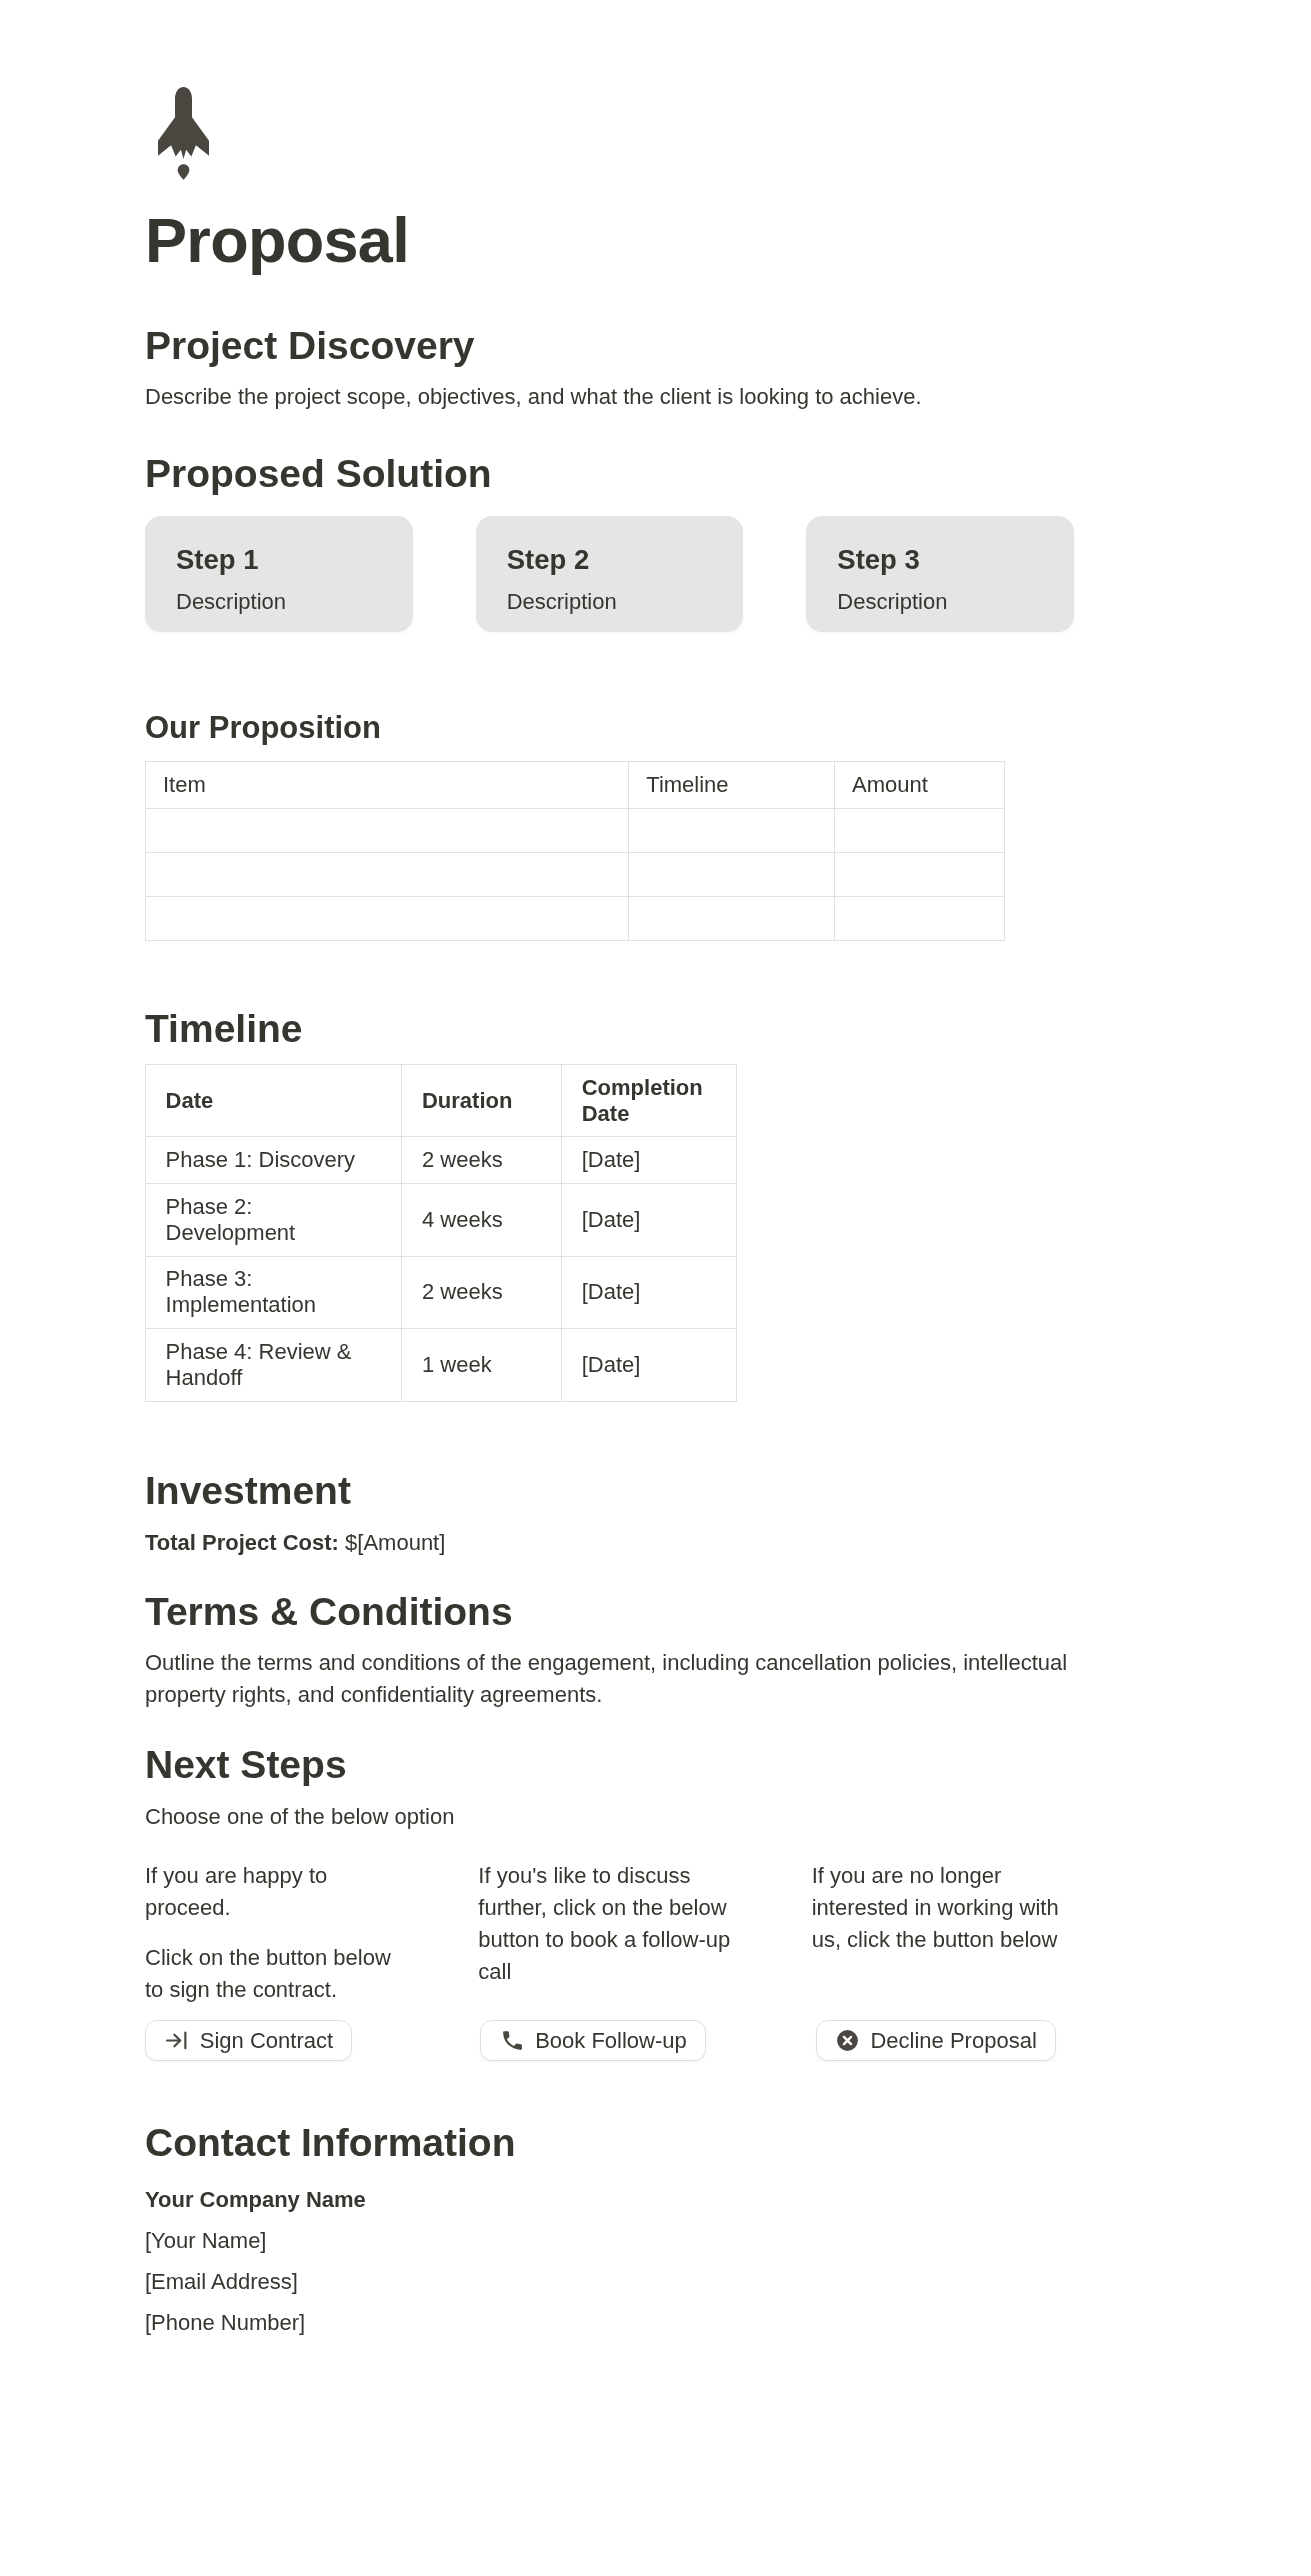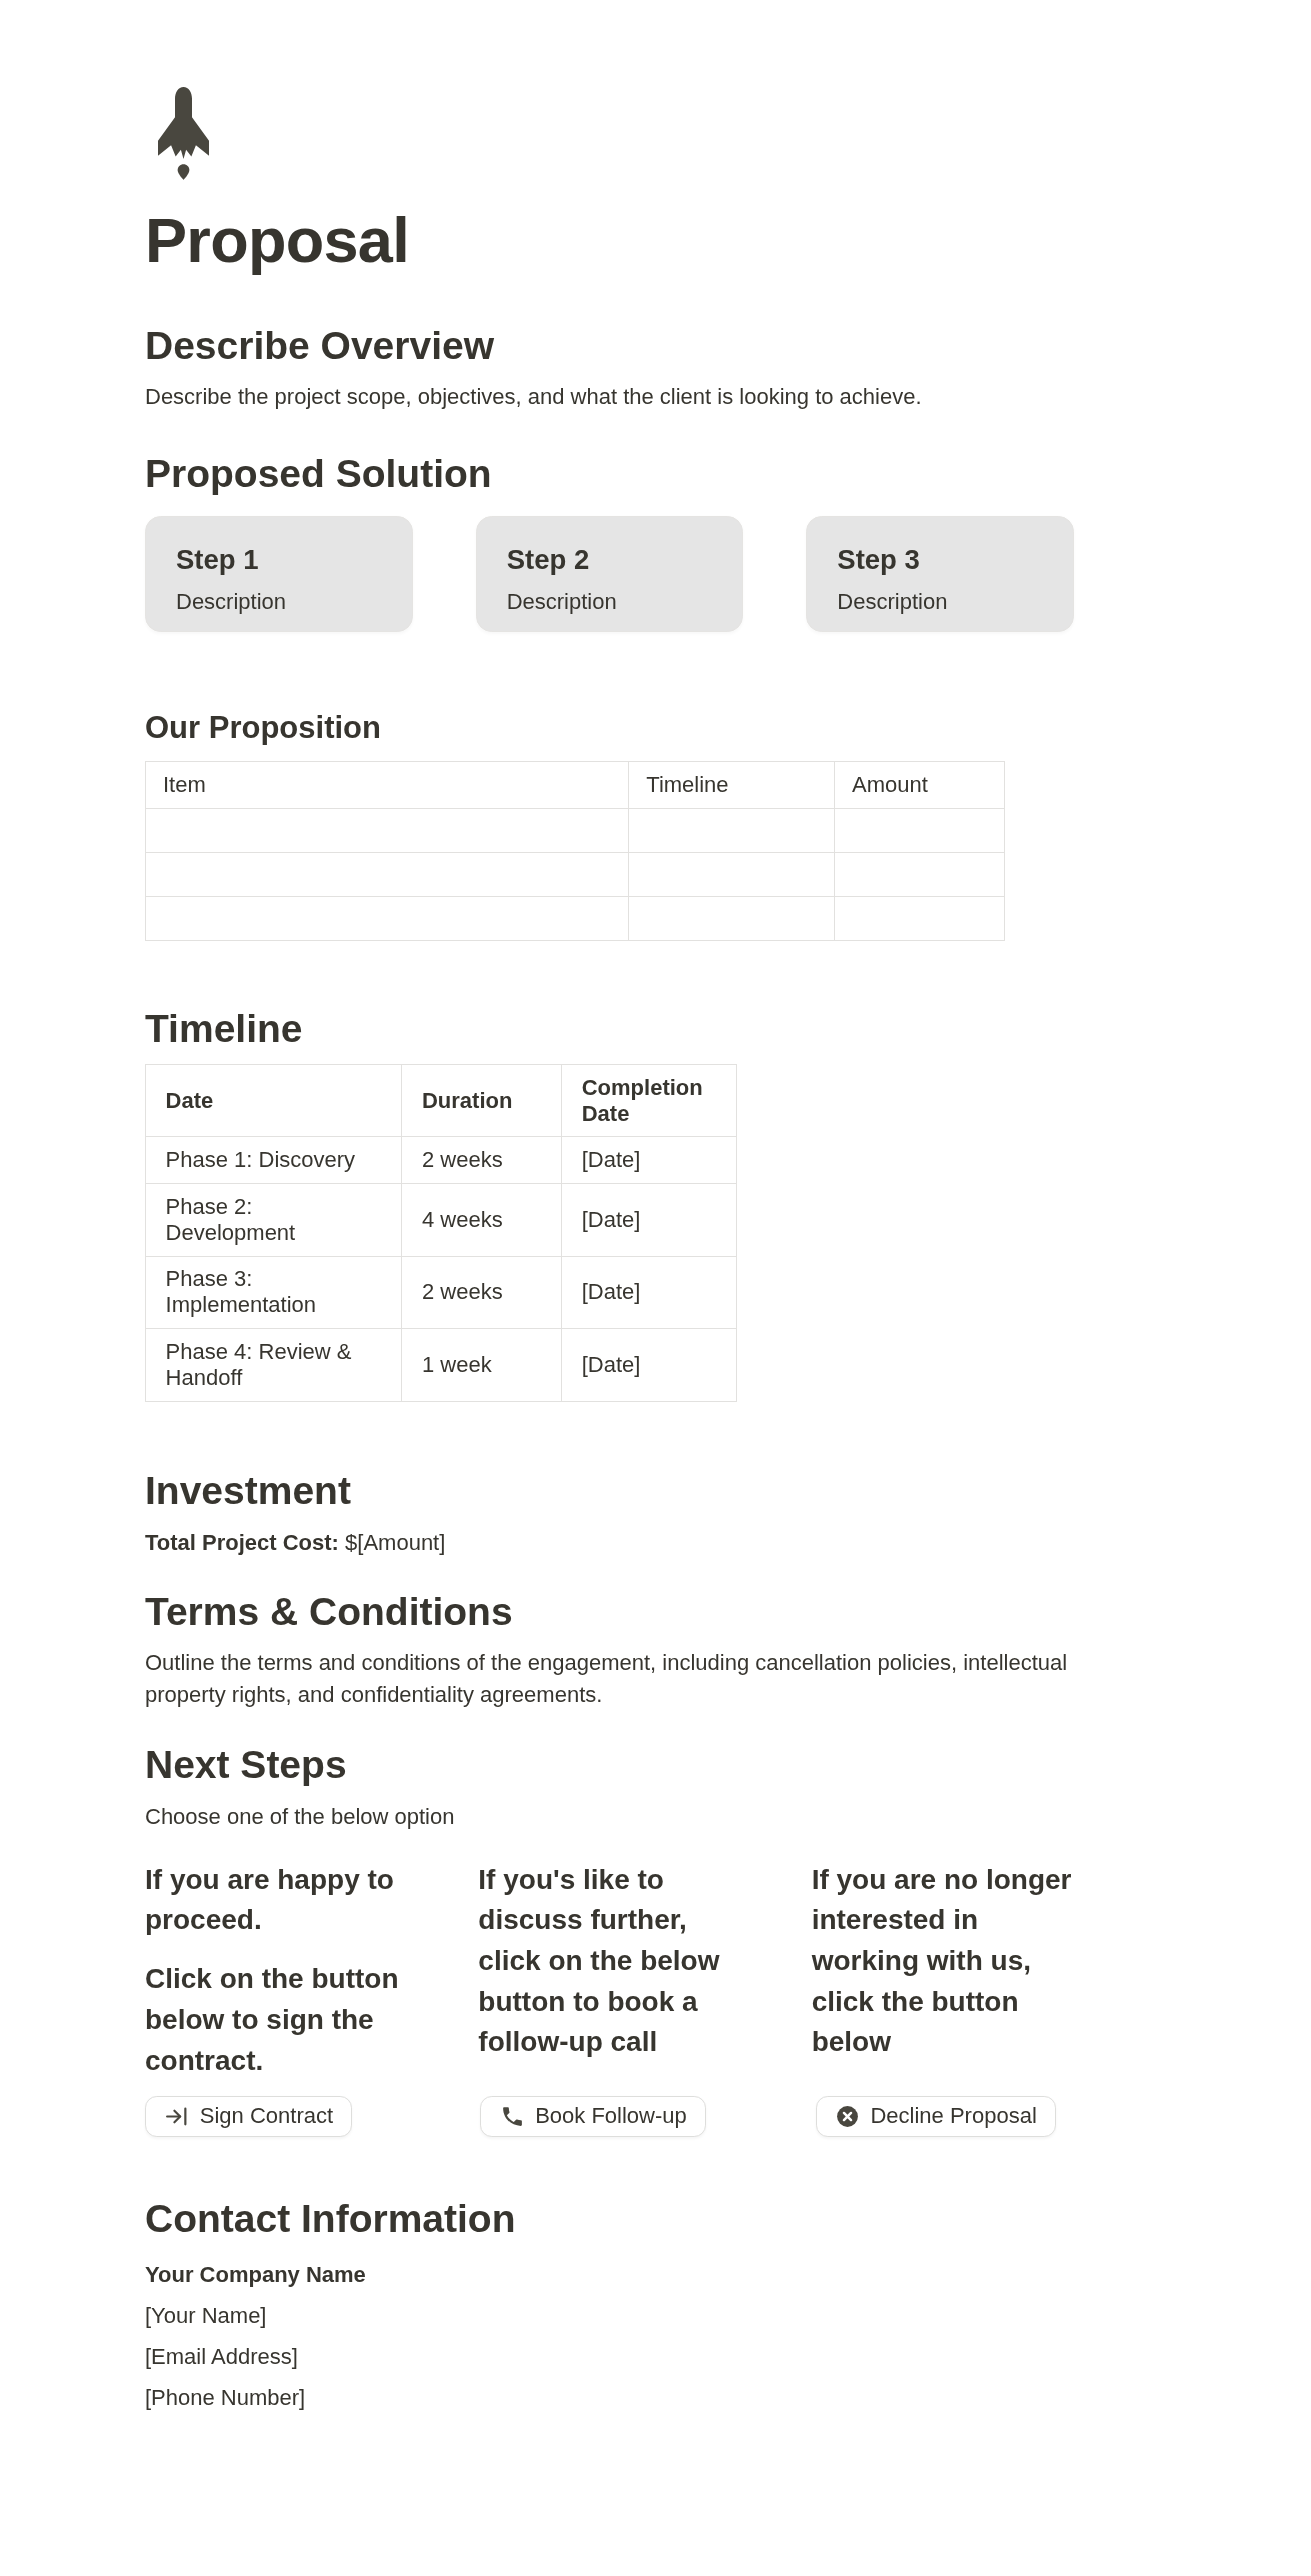--- a/index.html
+++ b/index.html
@@ -57,21 +57,21 @@
   ul.bullets{margin-top:9.2px;padding-left:33px;}
   ul.bullets li{font-size:22px;line-height:1.45;margin-top:9.2px;padding-left:9.2px;}
   ul.bullets li::marker{color:var(--text);}
 
   .h2-terms{margin-top:29px;}
   .p-terms{margin-top:10.5px;width:955px;}
 
   .h2-next{margin-top:30px;}
   .p-choose{margin-top:10.5px;}
   .options{margin-top:27.5px;display:grid;grid-template-columns:repeat(3,1fr);column-gap:65px;width:935px;}
-  .option p{font-size:28px;line-height:1.45;font-weight:bold;}
+  .option p{font-size:22px;line-height:1.45;}
   .option p + p{margin-top:18.3px;}
   .buttons-row{margin-top:14.4px;display:grid;grid-template-columns:repeat(3,1fr);column-gap:71px;width:935px;}
   .btn{
     display:inline-flex;align-items:center;gap:10.5px;
     height:41px;padding:0 18.3px;background:#fff;
     border:1.3px solid var(--btn-border);border-radius:11.8px;
     font-size:22px;color:var(--text);cursor:pointer;
     box-shadow:0 1.3px 2.6px rgba(0,0,0,0.04);
     font-family:"Liberation Sans","DejaVu Sans",sans-serif;
     justify-self:start;
@@ -89,21 +89,21 @@
   <div class="content">
 
     <svg class="page-icon" viewBox="0 0 78 142" aria-hidden="true">
       <path fill="#49473f" d="M39 0 C47 0 52 8 52 18 L52 46 L78 82 L78 105 L58 89 L51 106 L43 96 L39 110 L35 96 L27 106 L20 89 L0 105 L0 82 L26 46 L26 18 C26 8 31 0 39 0 Z"></path>
       <path fill="#49473f" d="M39 118 C44 118 48 122 48 127 C48 133 39 142 39 142 C39 142 30 133 30 127 C30 122 34 118 39 118 Z"></path>
     </svg>
 
     <h1>Proposal</h1>
 
     <section class="s-overview">
-      <h2 class="h2-overview">Describe Overview</h2>
+      <h2 class="h2-overview">Project Discovery</h2>
       <p class="p-overview">Describe the project scope, objectives, and what the client is looking to achieve.</p>
     </section>
 
     <section class="s-solution">
       <h2 class="h2-solution">Proposed Solution</h2>
       <div class="cards">
         <div class="card">
           <div class="card-title">Step 1</div>
           <div class="card-desc">Description</div>
         </div>

